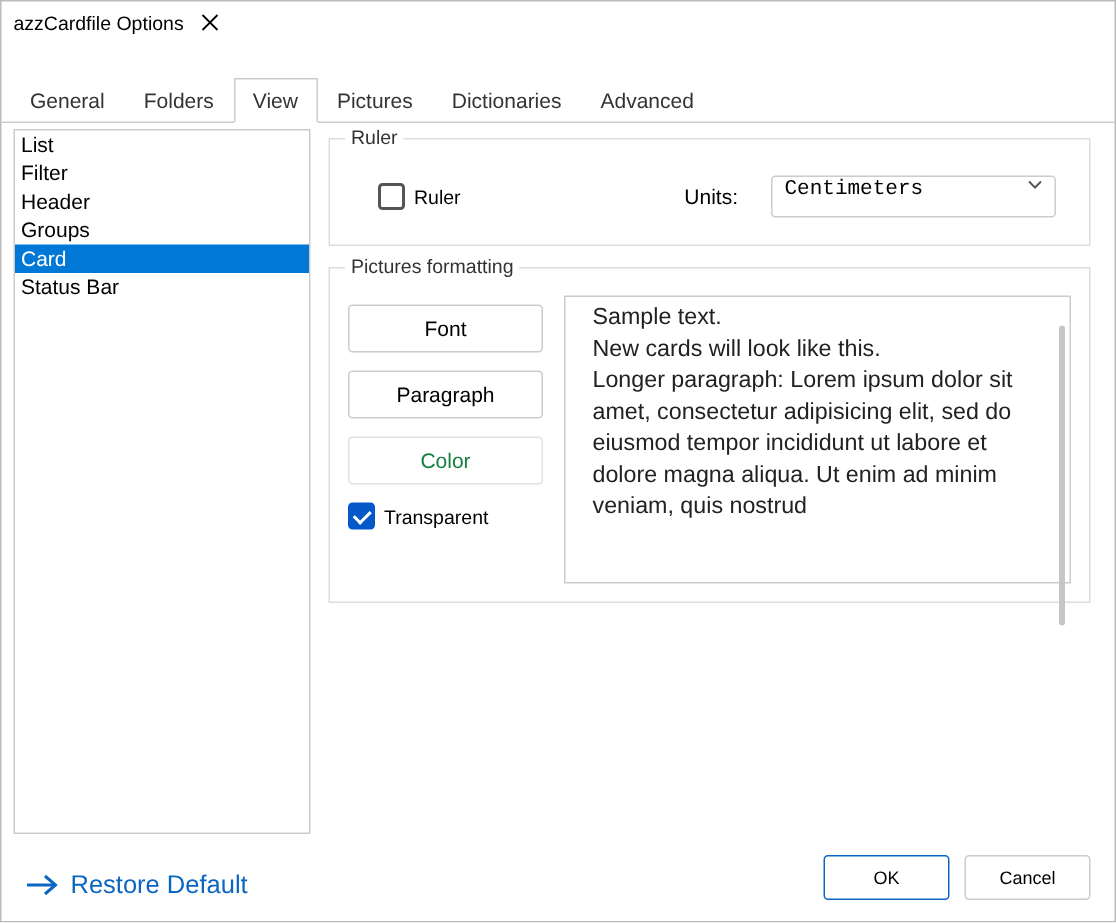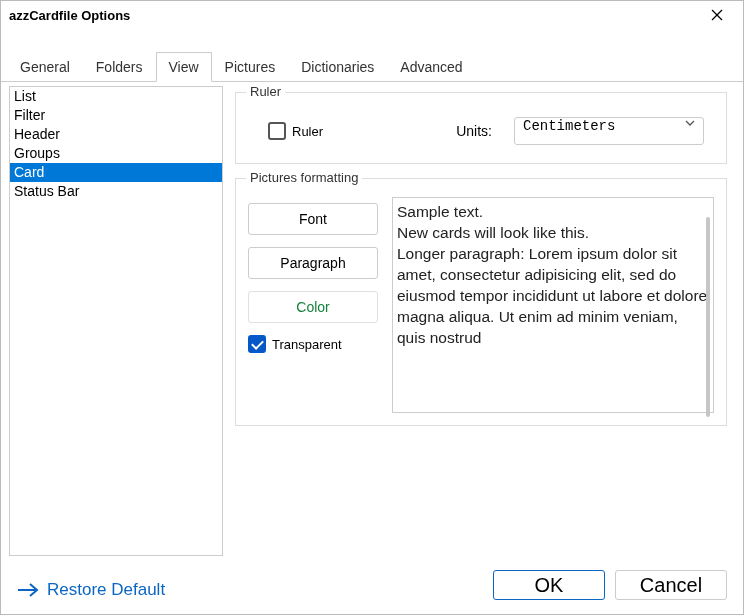--- a/index.html
+++ b/index.html
@@ -17,24 +17,22 @@
     width: 744px;
     height: 615px;
     border: 1px solid #bbb;
     display: flex;
     flex-direction: column;
     background: #fff;
   }
   .titlebar {
     display: flex;
     align-items: center;
-    justify-content: space-between;
     padding: 4px 8px 4px 8px;
     height: 28px;
-    font-weight: bold;
   }
   .titlebar-title {
     font-size: 13px;
   }
   .close-btn {
     width: 36px;
     height: 20px;
     display: flex;
     align-items: center;
     justify-content: center;
@@ -64,21 +62,21 @@
     background: #fff;
     margin-top: 20px;
   }
   .body {
     flex: 1;
     display: flex;
     padding: 4px 8px 4px 8px;
     gap: 4px;
   }
   .sidebar {
-    width: 214px;
+    width: 198px;
     border: 1px solid #ccc;
     background: #fff;
   }
   .sidebar-item {
     padding: 0 4px;
     font-size: 14px;
     line-height: 19px;
   }
   .sidebar-item.selected {
     background: #0078d7;
@@ -181,22 +179,22 @@
   .btn.disabled {
     color: #15803d;
     border-color: #e0e0e0;
   }
   .fmt-right {
     flex: 1;
     position: relative;
   }
   .sample {
     border: 1px solid #ccc;
-    height: 216px;
-    padding: 4px 4px;
+    height: 192px;
+    padding: 4px 18px;
     font-size: 15.5px;
     line-height: 1.35;
     font-family: Verdana, Geneva, sans-serif;
     color: #222;
     overflow: hidden;
     position: relative;
   }
   .scrollbar {
     position: absolute;
     right: 4px;
@@ -218,28 +216,28 @@
     gap: 8px;
     color: #0b66c3;
     font-size: 17px;
   }
   .restore .arrow {
     width: 22px;
     height: 16px;
   }
   .footer-spacer { flex: 1; }
   .footer-btn {
-    width: 112px;
+    width: 84px;
     height: 30px;
     border: 1px solid #ccc;
     border-radius: 3px;
     display: flex;
     align-items: center;
     justify-content: center;
-    font-size: 20px;
+    font-size: 12px;
     background: #fff;
   }
   .footer-btn.primary {
     border-color: #0b66c3;
   }
 </style>
 </head>
 <body>
 
 <div class="window">

